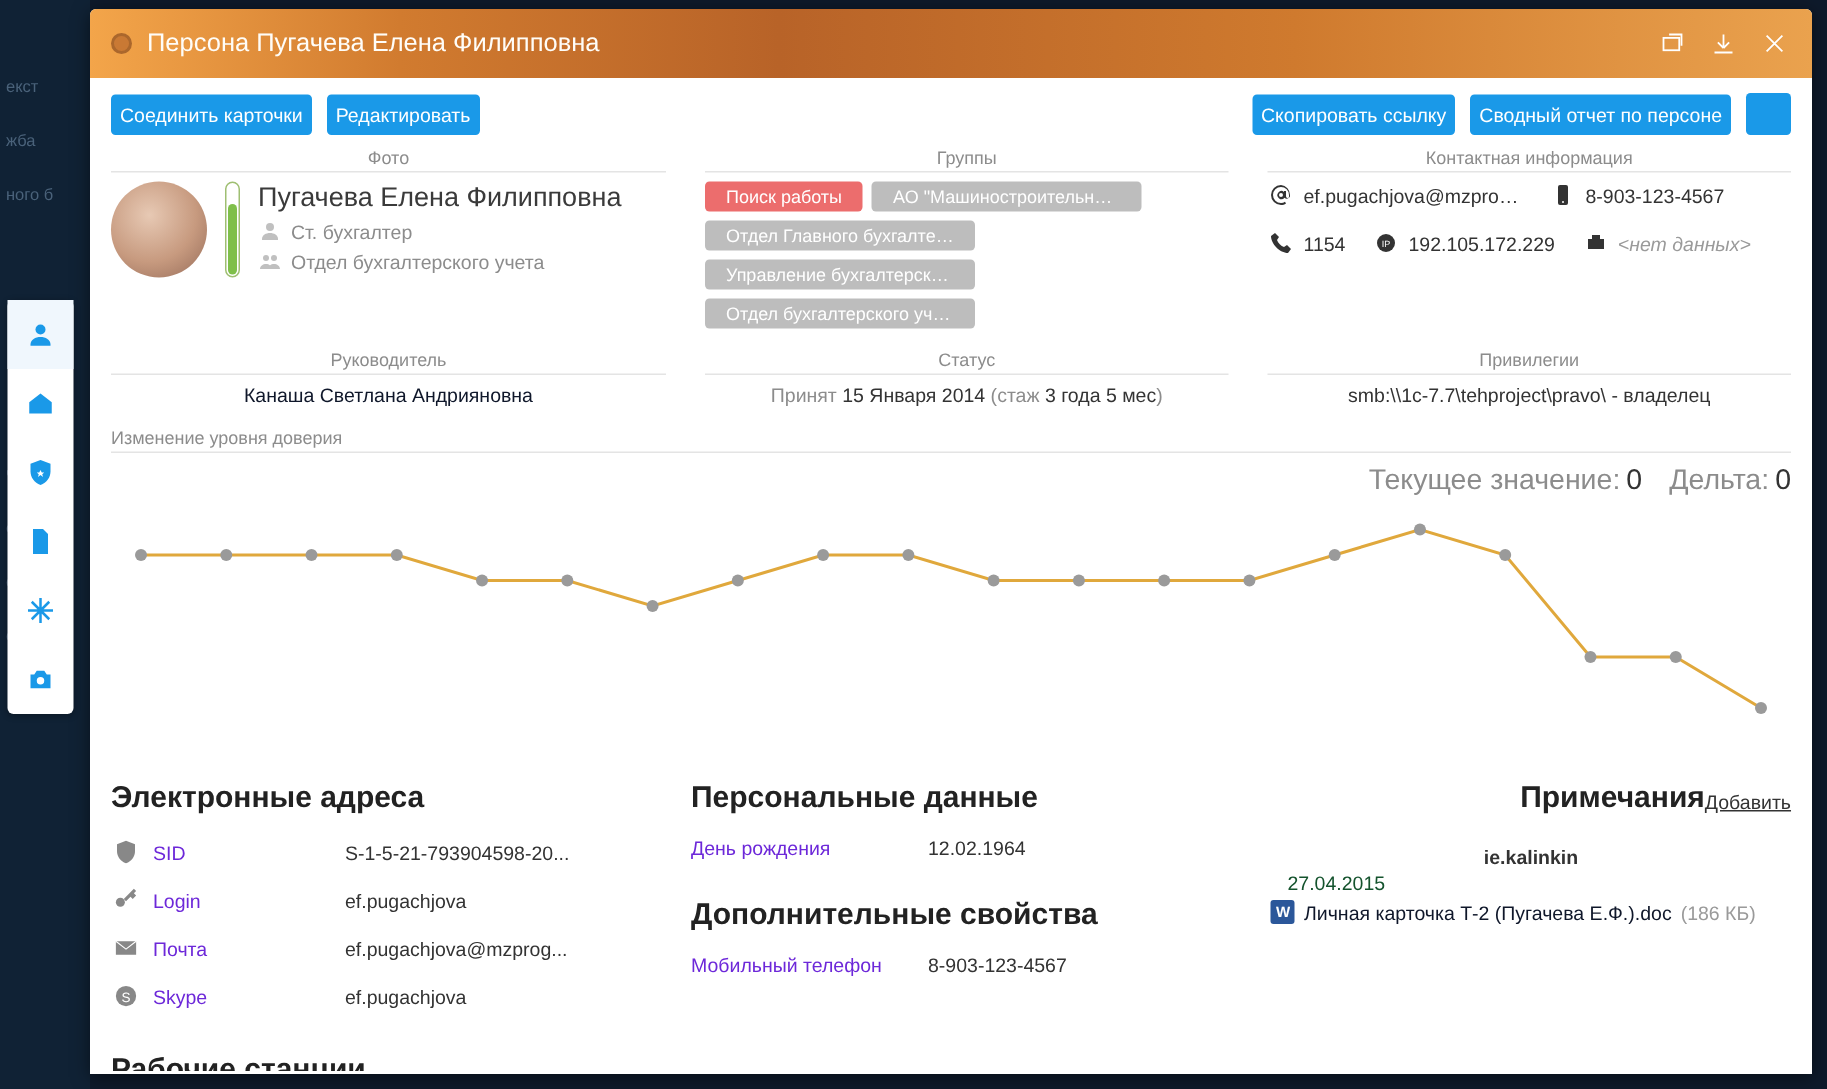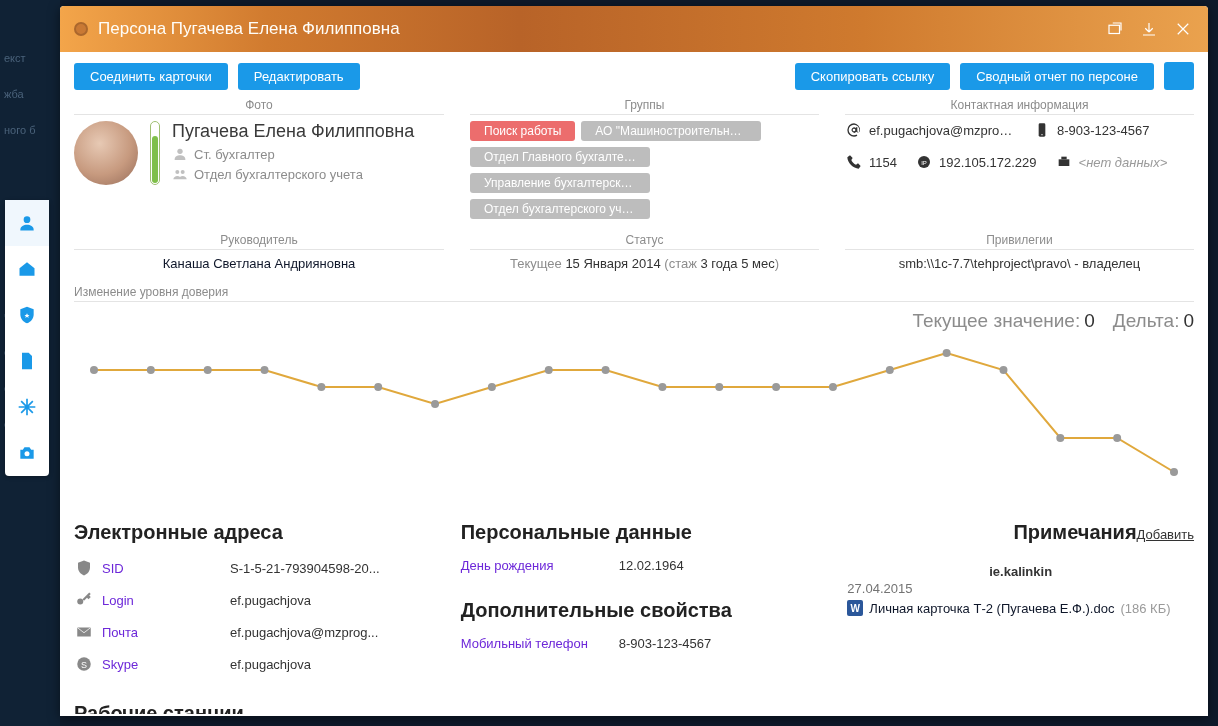--- a/index.html
+++ b/index.html
@@ -16,21 +16,21 @@
 
   .card { position:absolute; left:60px; right:10px; top:6px; bottom:10px; background:#fff; border-radius:4px 4px 0 0; box-shadow:0 2px 12px rgba(0,0,0,.5); overflow:hidden; }
 
   .titlebar { height:46px; background:linear-gradient(90deg,#f3a54a,#d17b2f 18%,#b86328 40%,#cf7a2e 70%,#eaa24e); display:flex; align-items:center; padding:0 14px; color:#fffdf8; font-size:17px; }
   .titlebar .dot { width:14px; height:14px; border-radius:50%; background:#c97934; border:2px solid rgba(0,0,0,.15); margin-right:10px; }
   .titlebar .spacer { flex:1; }
   .titlebar .wicon { width:22px; height:22px; margin-left:12px; display:flex; align-items:center; justify-content:center; cursor:pointer; }
   .titlebar .wicon svg { width:18px; height:18px; stroke:#fff; fill:none; stroke-width:1.6; }
 
   .toolbar { display:flex; align-items:center; padding:10px 14px 8px; gap:10px; }
-  .btn { background:#1a99e8; color:#fff; border:none; border-radius:3px; padding:6px 16px; font-size:13px; cursor:pointer; }
+  .btn { background:#1a99e8; color:#fff; border:none; border-radius:3px; padding:6px 6px; font-size:13px; cursor:pointer; }
   .toolbar .spacer { flex:1; }
   .iconbtn { background:#1a99e8; color:#fff; border:none; border-radius:3px; width:30px; height:28px; display:flex; align-items:center; justify-content:center; cursor:pointer; }
   .iconbtn svg { width:14px; height:14px; fill:#fff; }
 
   .content { padding:0 14px 14px; height:calc(100% - 46px - 48px); overflow:auto; }
   .row { display:flex; gap:26px;text-align:center; }
   .col { flex:1; min-width:0; }
   .col.narrow { flex:0 0 370px; }
 
   .section-label { color:#8c8c8c; font-size:12px; border-bottom:1px solid #e4e4e4; padding-bottom:2px; margin-bottom:6px; }
@@ -74,21 +74,21 @@
   .dtitle { font-weight:600; font-size:20px; color:#222; margin:10px 0 14px; }
   .drow { display:flex; align-items:center; gap:8px; margin-bottom:12px; color:#333; }
   .drow .dico { width:20px; height:20px; flex:0 0 20px; display:flex; align-items:center; justify-content:center; }
   .drow .dico svg { width:18px; height:18px; fill:#888; }
   .drow .dlabel { flex:0 0 120px; color:#6d28d9; }
   .drow .dval { flex:1; color:#333; overflow:hidden; text-overflow:ellipsis; white-space:nowrap; }
 
   .notes-head { display:flex; align-items:center; justify-content:flex-end; }
   .add-link { color:#333; text-decoration:underline; cursor:pointer; font-size:13px; }
   .note-user { font-weight:600; text-align:center; margin-top:6px; }
-  .note-date { color:#737373; margin-top:2px; }
+  .note-date { color:#14532d; margin-top:2px;margin-left:11px; }
   .note-file { display:flex; align-items:center; gap:6px; margin-top:4px; }
   .wicon-doc { width:16px; height:16px; background:#2b579a; color:#fff; font-size:10px; font-weight:bold; display:flex; align-items:center; justify-content:center; border-radius:2px; }
   .note-file .size { color:#9a9a9a; }
 </style>
 </head>
 <body>
 
 <div class="bg-sidebar">
   <div>екст</div>
     <div>жба</div>
@@ -264,21 +264,21 @@
     </div>
 
     <div class="row" style="margin-top:14px">
       <div class="col narrow">
         <div class="section-label">Руководитель</div>
         <a class="link">Канаша Светлана Андрияновна</a>
       </div>
       <div class="col">
         <div class="section-label">Статус</div>
         <div class="status-text">
-          <span>Текущее</span>
+          <span>Принят</span>
           <span class="dark">15 Января 2014</span>
           (<span>стаж</span>
           <span class="dark">3 года 5 мес</span>)
         </div>
       </div>
       <div class="col">
         <div class="section-label">Привилегии</div>
         <div>smb:\\1c-7.7\tehproject\pravo\ - владелец</div>
       </div>
     </div>

